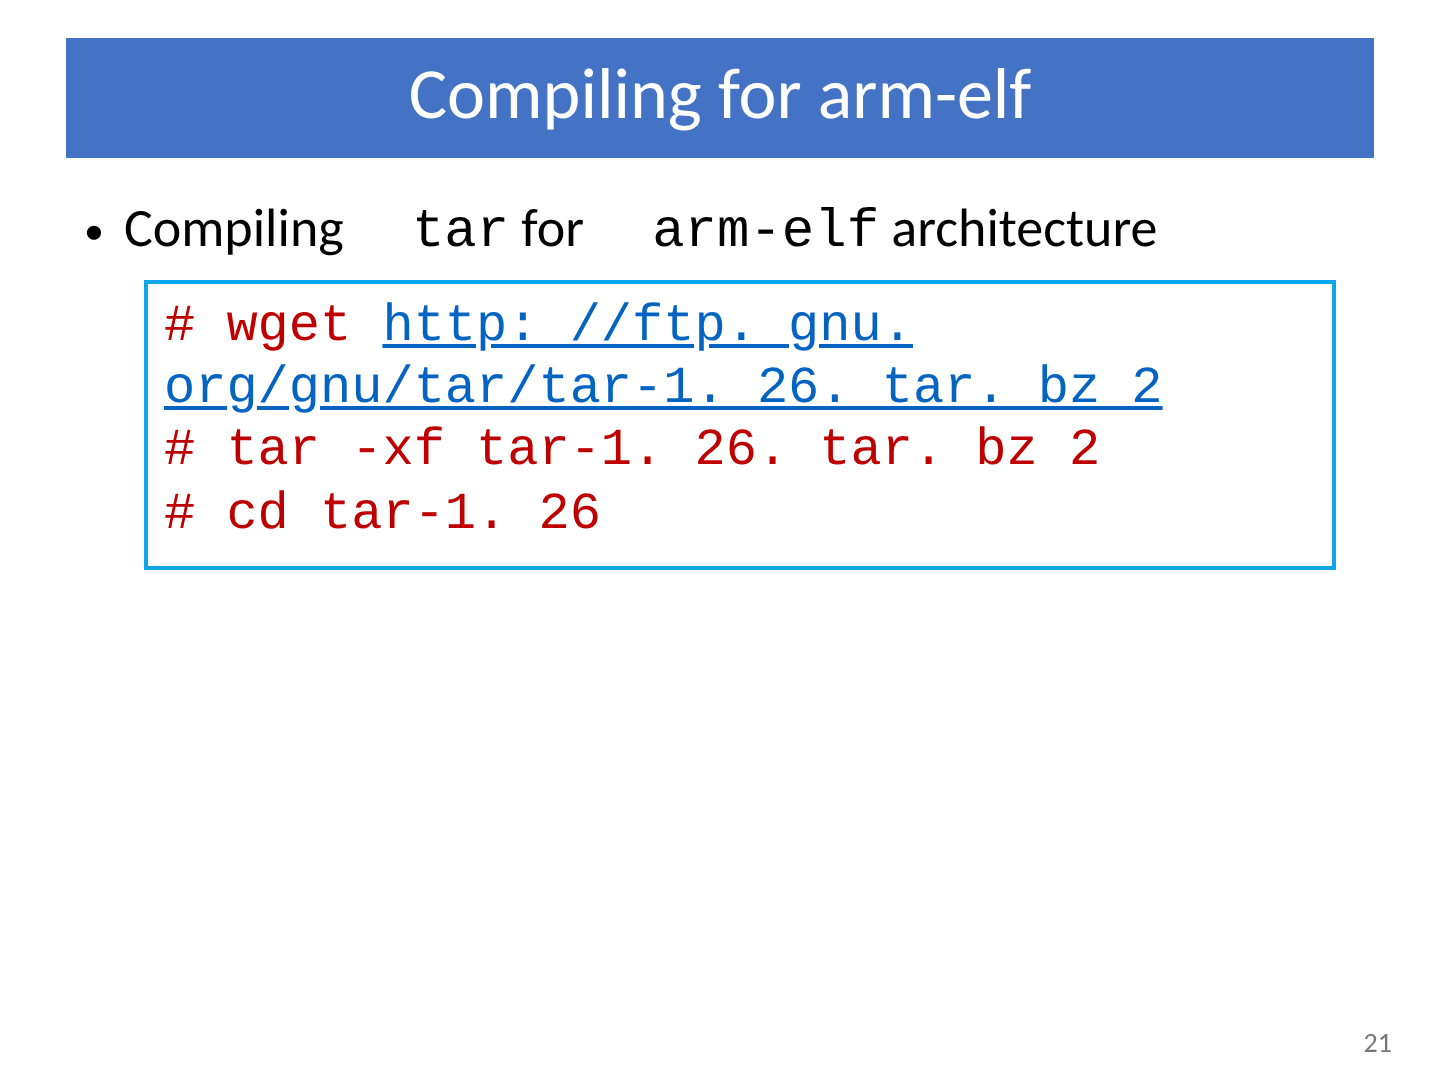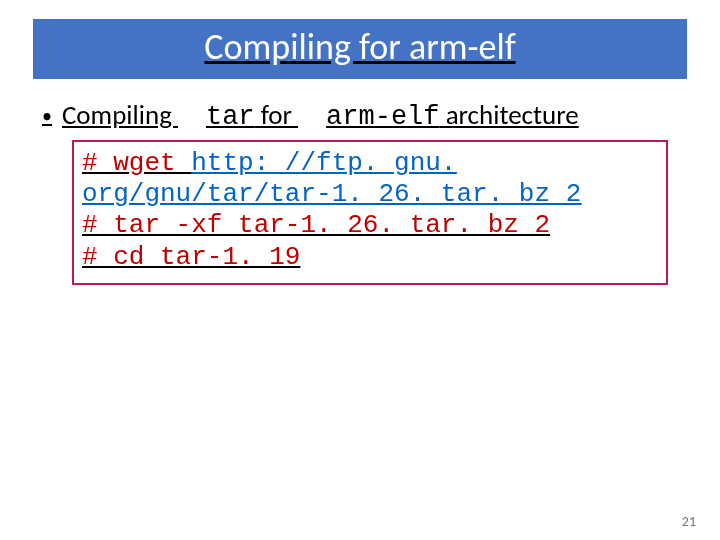--- a/index.html
+++ b/index.html
@@ -1,17 +1,17 @@
 <!DOCTYPE html>
 <html><head>
 <meta charset="utf-8">
 <style>
   * { margin: 0; padding: 0; box-sizing: border-box; }
   html, body { width: 720px; height: 540px; background: #fff; font-family: Calibri, "Segoe UI", Arial, sans-serif; color: #000; }
-  .slide { position: relative; width: 720px; height: 540px; padding: 18px 24px 0 24px; text-decoration: underline; }
+  .slide { position: relative; width: 720px; height: 540px; padding: 18px 24px 0 24px; }
   .title-box {
     background: #4472c4;
     border: 1px solid #fff;
     padding: 6px 10px 10px 10px;
     margin: 0 8px 18px 8px;
   }
   .title-text {
     font-size: 36px;
     font-weight: 400;
     color: #fff;
@@ -24,21 +24,21 @@
   }
   .bullet-dot {
     font-size: 20px;
     margin-right: 10px;
     margin-top: 6px;
     color: #000;
   }
   .bullet-text { font-size: 27px; color: #000; }
   .mono-inline { font-family: "Courier New", monospace; margin-left: 28px; }
   .code-box {
-    border: 2px solid #be185d;
+    border: 2px solid #0ea5e9;
     margin: 0 28px 0 48px;
     padding: 6px 8px 10px 8px;
     font-family: "Courier New", monospace;
     font-size: 26px;
     line-height: 1.2;
     word-break: break-word;
     color: #bf0000;
   }
   .code-box a {
     color: #0563c1;
@@ -67,17 +67,17 @@
     <div class="bullet-text">
       <span>Compiling </span><span class="mono-inline">tar</span><span> for </span><span class="mono-inline">arm-elf</span><span> architecture</span>
     </div>
   </div>
 
   <div class="code-box">
     <div>
       <span># wget </span><a href="#">http: //ftp. gnu. org/gnu/tar/tar-1. 26. tar. bz 2</a>
     </div>
     <div># tar -xf tar-1. 26. tar. bz 2</div>
-    <div># cd tar-1. 19</div>
+    <div># cd tar-1. 26</div>
   </div>
 
   <div class="pagenum">21</div>
 </div>
 
 </body></html>

